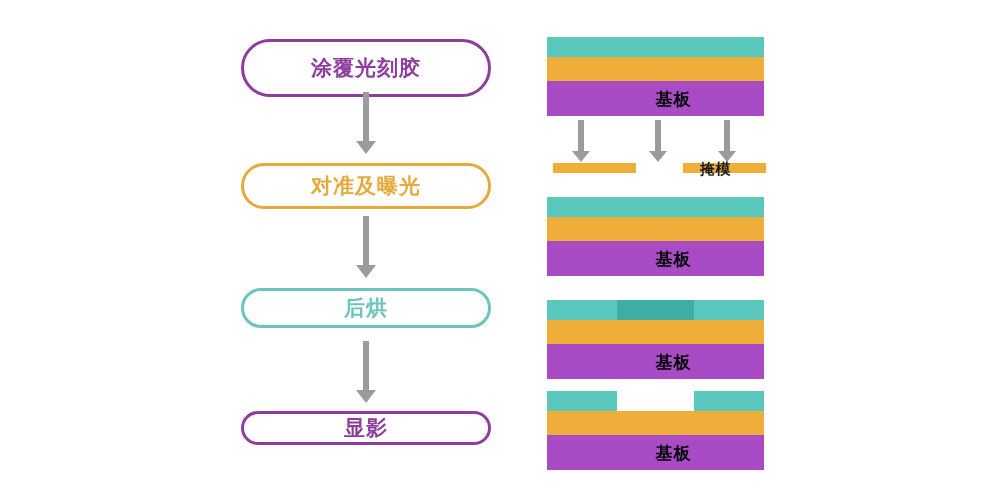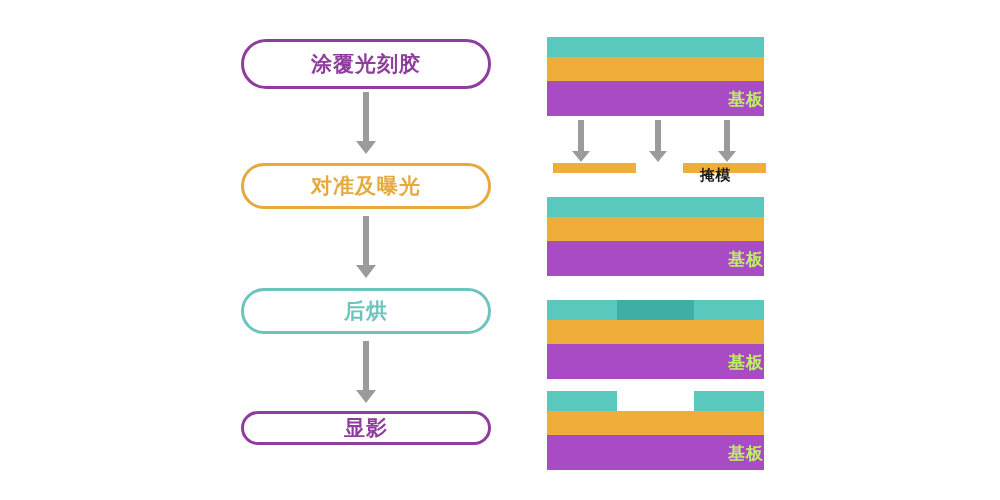--- a/index.html
+++ b/index.html
@@ -64,26 +64,27 @@
   .stack {
     position: absolute;
   }
   .layer {
     position: absolute;
     box-sizing: border-box;
   }
   .layer-label {
     position: absolute;
     width: 100%;
-    text-align: right;
-    color: #bef264;
+    text-align: center;
+    color: #000000;
     font-size: 17px;
     font-weight: bold;
     letter-spacing: 1px;
     line-height: 1;
+    padding-left: 18px;
   }
 
   
   .exp-arrow {
     position: absolute;
     width: 18px;
   }
   .exp-arrow .shaft {
     position: absolute;
     left: 6px;
@@ -105,49 +106,48 @@
     height: 10px;
   }
   .mask-label {
     position: absolute;
     color: #1a1a1a;
     font-size: 15px;
     font-weight: bold;
     letter-spacing: 0.5px;
     line-height: 1;
     white-space: nowrap;
-    margin-top: 6px;
   }
 </style>
 </head>
 <body>
 
 <div id="canvas">
 
   <div>
 
-    <div class="flow-box" id="flow-box-0" style="left:241px; top:39px; width:250px; height:50px; border-color:#8E3D9E; color:#8E3D9E;">
+    <div class="flow-box" id="flow-box-0" style="left:241px; top:39px; width:250px; height:58px; border-color:#8E3D9E; color:#8E3D9E;">
       <span>涂覆光刻胶</span>
     </div>
 
     <div class="arrow" style="left:355px; top:92px; height:62px;">
       <div class="shaft" style="height:49px;"></div>
       <div class="head" style="top:49px;"></div>
     </div>
 
     <div class="flow-box" id="flow-box-1" style="left:241px; top:163px; width:250px; height:46px; border-color:#E5A93C; color:#E5A93C;">
       <span>对准及曝光</span>
     </div>
 
     <div class="arrow" style="left:355px; top:216px; height:62px;">
       <div class="shaft" style="height:49px;"></div>
       <div class="head" style="top:49px;"></div>
     </div>
 
-    <div class="flow-box" id="flow-box-2" style="left:241px; top:288px; width:250px; height:46px; border-color:#6CC4BC; color:#6CC4BC;">
+    <div class="flow-box" id="flow-box-2" style="left:241px; top:288px; width:250px; height:40px; border-color:#6CC4BC; color:#6CC4BC;">
       <span>后烘</span>
     </div>
 
     <div class="arrow" style="left:355px; top:341px; height:62px;">
       <div class="shaft" style="height:49px;"></div>
       <div class="head" style="top:49px;"></div>
     </div>
 
     <div class="flow-box" id="flow-box-3" style="left:241px; top:411px; width:250px; height:34px; border-color:#8E3D9E; color:#8E3D9E;">
       <span>显影</span>

